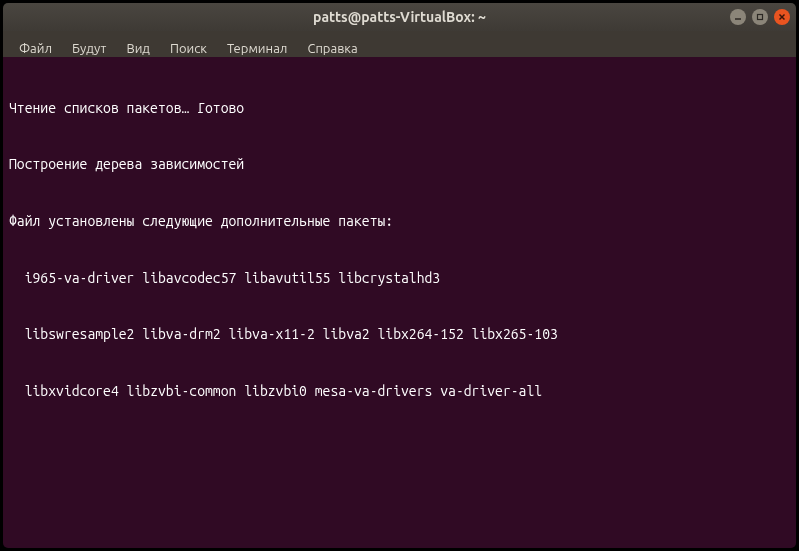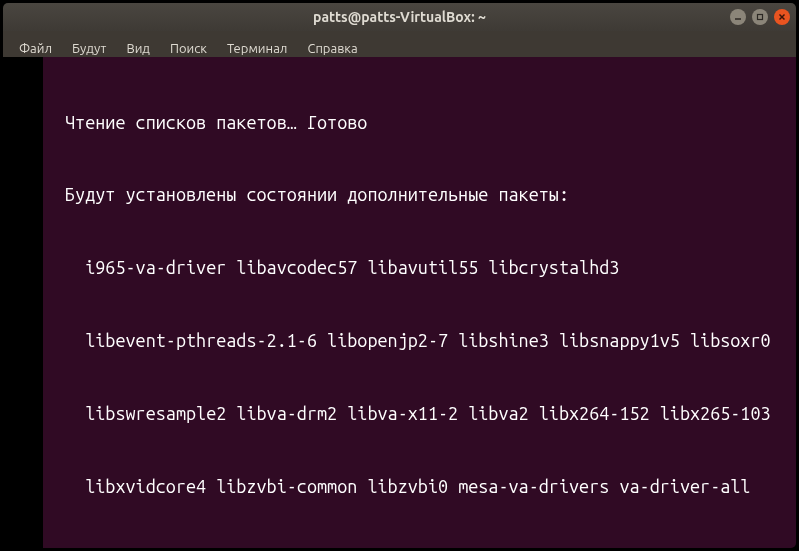--- a/index.html
+++ b/index.html
@@ -65,28 +65,27 @@
       font-size: 13px;
       color: #dfdbd2;
     }
     .menu-item {
       padding: 2px 8px;
       cursor: pointer;
     }
     .terminal-body {
       flex: 1;
       background: #300a24;
-      padding: 4px 22px;
+      padding: 4px 6px;
       color: #ffffff;
-      font-size: 18px;
+      font-size: 14px;
       line-height: 1.35;
       white-space: pre-wrap;
       word-break: break-all;
       overflow: hidden;
-      margin-left: 40px;
     }
     .line {
       white-space: pre-wrap;
     }
   </style>
 </head>
 <body>
 
 <div class="window">
   <div class="titlebar">
@@ -115,23 +114,23 @@
     <span class="menu-item">Файл</span>
     <span class="menu-item">Будут</span>
     <span class="menu-item">Вид</span>
     <span class="menu-item">Поиск</span>
     <span class="menu-item">Терминал</span>
     <span class="menu-item">Справка</span>
   </div>
 
   <div class="terminal-body">
     <div class="line">Чтение списков пакетов… Готово</div>
-    <div class="line">Будут установлены состоянии дополнительные пакеты:</div>
+    <div class="line">Построение дерева зависимостей</div>
+    <div class="line">Файл установлены следующие дополнительные пакеты:</div>
     <div class="line">  i965-va-driver libavcodec57 libavutil55 libcrystalhd3</div>
-    <div class="line">  libevent-pthreads-2.1-6 libopenjp2-7 libshine3 libsnappy1v5 libsoxr0</div>
     <div class="line">  libswresample2 libva-drm2 libva-x11-2 libva2 libx264-152 libx265-103</div>
     <div class="line">  libxvidcore4 libzvbi-common libzvbi0 mesa-va-drivers va-driver-all</div>
     
     
     
     
     
     
     
     

